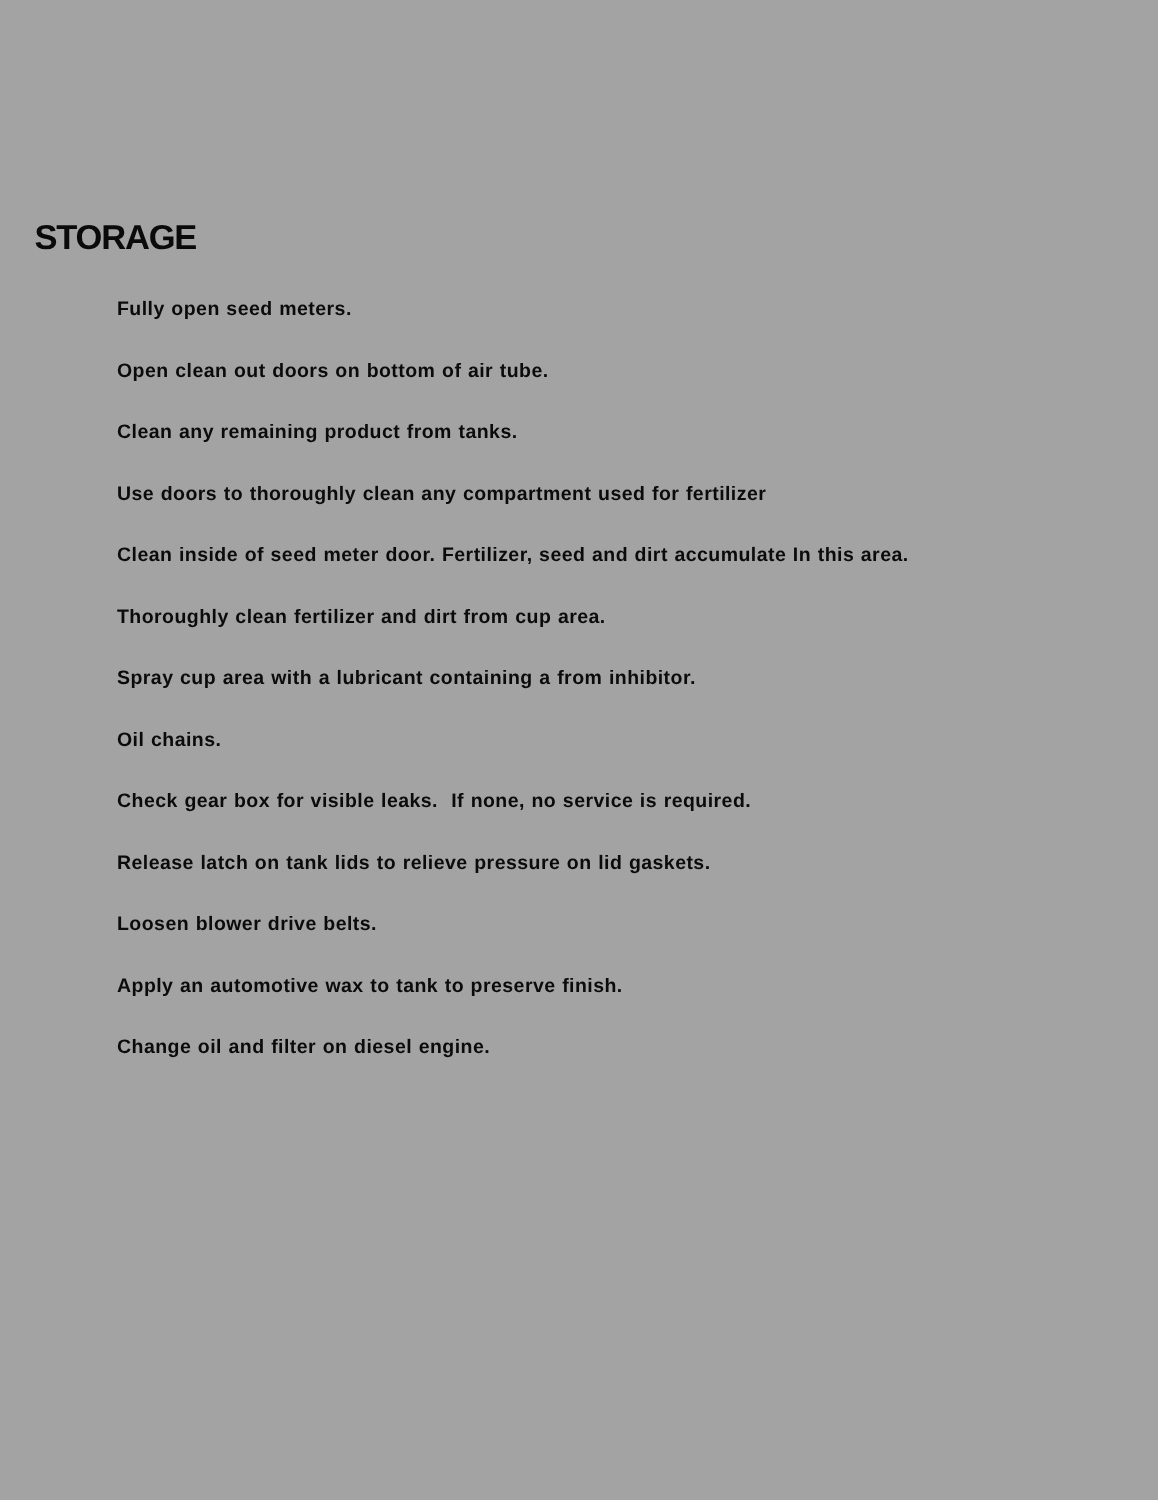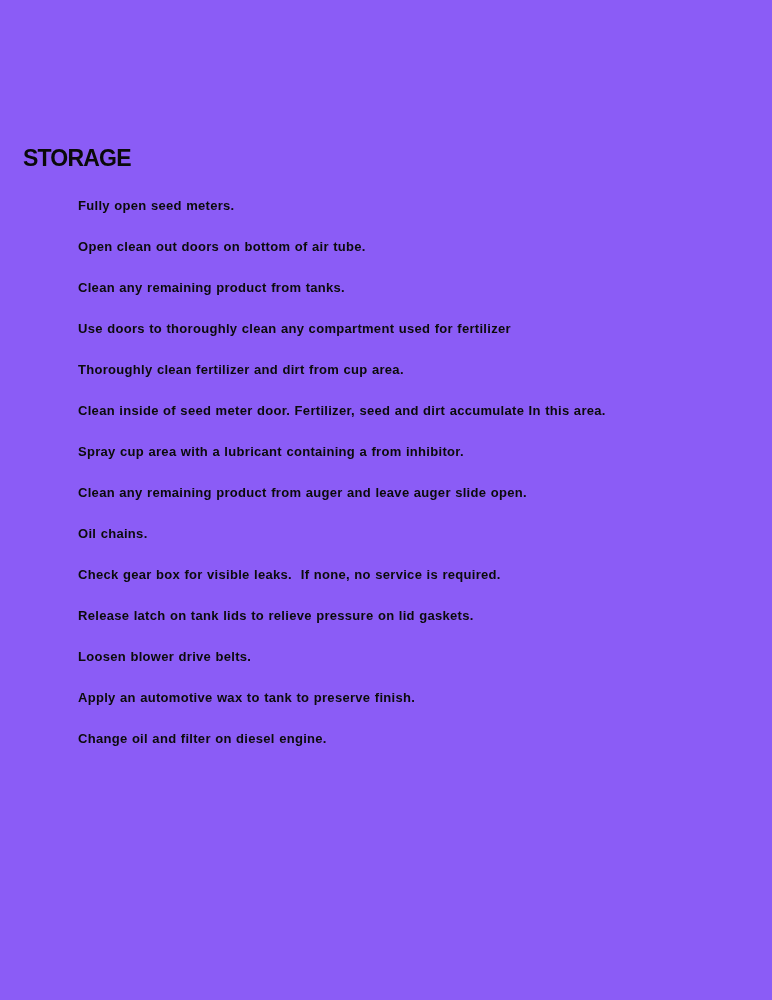--- a/index.html
+++ b/index.html
@@ -4,21 +4,21 @@
 <style>
   html, body {
     margin: 0;
     padding: 0;
     background: #ffffff;
   }
   .page {
     position: relative;
     width: 772px;
     height: 1000px;
-    background: #8b5cf6;
+    background: #a3a3a3;
     overflow: hidden;
     font-family: "Liberation Sans", "DejaVu Sans", sans-serif;
     color: #0b0b0b;
     -webkit-font-smoothing: antialiased;
   }
   .heading {
     position: absolute;
     left: 23px;
     top: 147px;
     font-size: 23px;
@@ -54,24 +54,23 @@
 <body>
 
 <div class="page">
   <div class="heading">STORAGE</div>
 
   <div class="list">
       <div class="item">Fully open seed meters.</div>
       <div class="item">Open clean out doors on bottom of air tube.</div>
       <div class="item">Clean any remaining product from tanks.</div>
       <div class="item">Use doors to thoroughly clean any compartment used for fertilizer</div>
+      <div class="item justify">Clean inside of seed meter door.  Fertilizer, seed and dirt accumulate In this area.</div>
       <div class="item">Thoroughly clean fertilizer and dirt from cup area.</div>
-      <div class="item justify">Clean inside of seed meter door.  Fertilizer, seed and dirt accumulate In this area.</div>
       <div class="item">Spray cup area with a lubricant containing a from inhibitor.</div>
-      <div class="item">Clean any remaining product from auger and leave auger slide open.</div>
       <div class="item">Oil chains.</div>
       <div class="item">Check gear box for visible leaks.  If none, no service is required.</div>
       <div class="item">Release latch on tank lids to relieve pressure on lid gaskets.</div>
       <div class="item">Loosen blower drive belts.</div>
       <div class="item">Apply an automotive wax to tank to preserve finish.</div>
       <div class="item">Change oil and filter on diesel engine.</div>
     </div>
 
 </div>
 

